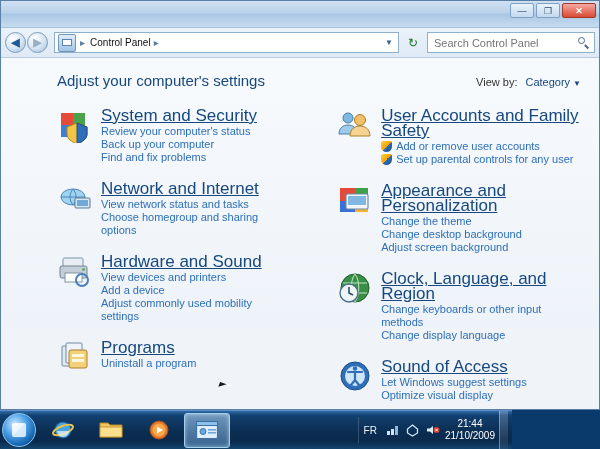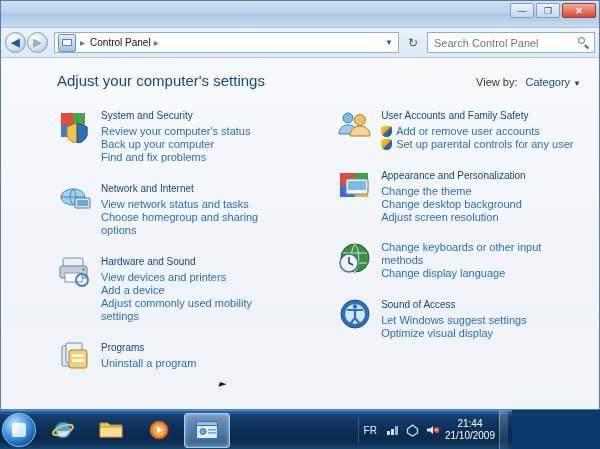--- a/index.html
+++ b/index.html
@@ -230,25 +230,26 @@
   }
   .cat-icon {
     width: 36px;
     height: 36px;
     margin-right: 8px;
     flex: none;
     position: relative;
   }
   .cat-body { padding-top: 1px; }
   .cat-title {
-    font-size: 10px;
+    font-size: 17px;
     color: #16487f;
     line-height: 15px;
     margin-bottom: 2px;
     cursor: pointer;
+    text-decoration: underline;
   }
   .cat-link {
     font-size: 11px;
     color: #2d6fb8;
     line-height: 13px;
     cursor: pointer;
     display: flex;
     align-items: center;
   }
   .shield-mini {
@@ -521,32 +522,33 @@
               </svg></div>
             <div class="cat-body">
               <div class="cat-title">Appearance and Personalization</div>
               <div class="cat-link">
                 <span>Change the theme</span>
               </div>
               <div class="cat-link">
                 <span>Change desktop background</span>
               </div>
               <div class="cat-link">
-                <span>Adjust screen resolution</span>
+                <span>Adjust screen background</span>
               </div>
             </div>
           </div>
           <div class="cat">
             <div class="cat-icon"><svg width="36" height="36" viewBox="0 0 36 36">
                 <circle cx="18" cy="18" r="14" fill="#3a8f46" stroke="#1f5c2c" stroke-width="1"></circle>
         <path d="M6 13h24M6 23h24M18 4c5 6 5 22 0 28M18 4c-5 6-5 22 0 28" fill="none" stroke="#bfe6c6" stroke-width="1"></path>
         <circle cx="12" cy="23" r="9" fill="#eef4f8" stroke="#4a6f8c" stroke-width="1.4"></circle>
         <path d="M12 17v6l4 2" fill="none" stroke="#24506f" stroke-width="1.6"></path>
               </svg></div>
             <div class="cat-body">
+              <div class="cat-title">Clock, Language, and Region</div>
               <div class="cat-link">
                 <span>Change keyboards or other input methods</span>
               </div>
               <div class="cat-link">
                 <span>Change display language</span>
               </div>
             </div>
           </div>
           <div class="cat">
             <div class="cat-icon"><svg width="36" height="36" viewBox="0 0 36 36">

